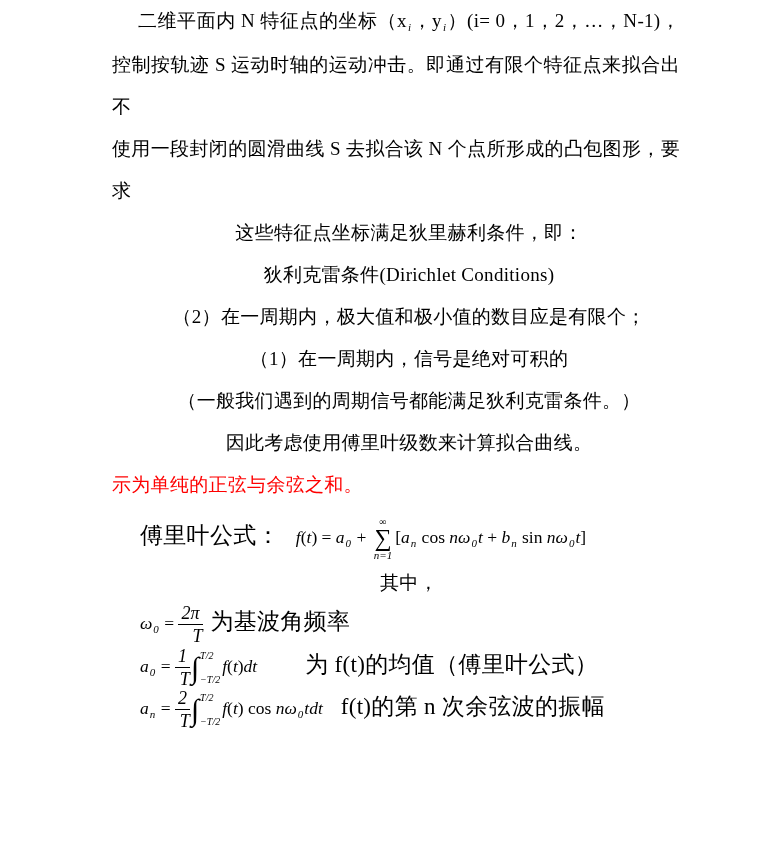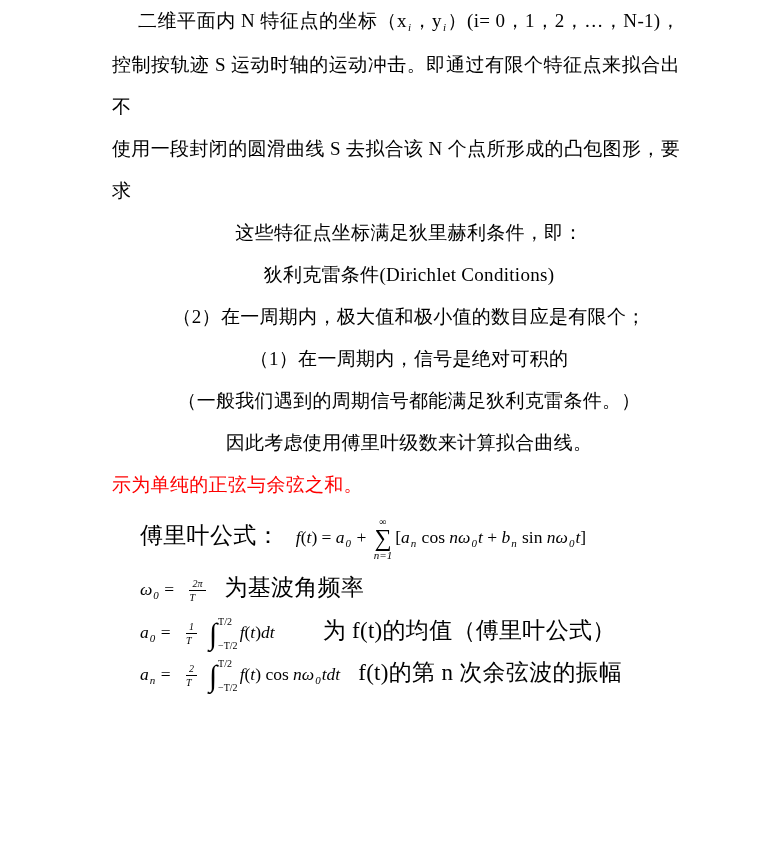--- a/index.html
+++ b/index.html
@@ -25,30 +25,30 @@
   .l-qz      { height:34px; line-height:34px; }
   .l-omega   { height:44px; line-height:44px; }
   .l-a0      { height:42px; line-height:42px; }
   .l-an      { height:42px; line-height:42px; }
 
   .r-i   { font-style:italic; }
   .r-r   { font-style:normal; }
   .r-sub { font-style:italic; font-size:11px; position:relative; top:4px; margin:0 1px 0 1px; }
   .r-gap { display:inline-block; height:1px; vertical-align:middle; }
 
-  .r-frac { display:inline-flex; flex-direction:column; align-items:flex-start;
-            vertical-align:middle; font-size:10px; line-height:1.15;
-            font-style:italic; margin:0 11px; }
+  .r-frac { display:inline-flex; flex-direction:column; align-items:flex-end;
+            vertical-align:middle; font-size:18px; line-height:1.15;
+            font-style:italic; margin:0 0; }
   .fr-num { border-bottom:1px solid currentColor; padding:0 3px 1px; }
   .fr-den { padding-top:1px; }
 
   .r-int  { display:inline-flex; align-items:center; vertical-align:middle; margin:0 2px 0 1px; }
   .int-sign { font-size:30px; line-height:1; font-style:italic; }
   .int-lims { display:inline-flex; flex-direction:column; justify-content:space-between;
-              height:34px; font-size:10px; line-height:1; margin-left:1px; }
+              height:34px; font-size:10px; line-height:1; font-style:italic; margin-left:1px; }
 
   .r-sum  { display:inline-flex; flex-direction:column; align-items:center;
             vertical-align:middle; line-height:1; margin:0 3px; }
   .sum-top { font-size:10px; font-style:normal; }
   .sum-sym { font-size:24px; line-height:0.95; font-style:normal; }
   .sum-bot { font-size:11px; font-style:italic; }
 </style>
 </head>
 <body>
 
@@ -67,20 +67,21 @@
     <div class="line ind">因此考虑使用傅里叶级数来计算拟合曲线。</div>
 
     <div class="line red">示为单纯的正弦与余弦之和。</div>
 
     <div class="fml l-fourier"><span class="r-c">傅里叶公式：</span><span class="r-gap" style="width: 16px;"></span><span class="r-i">f</span><span class="r-r">(</span><span class="r-i">t</span><span class="r-r">) = </span><span class="r-i">a</span><span class="r-sub">0</span><span class="r-r"> + </span><span class="r-sum">
           <span class="sum-top">∞</span>
           <span class="sum-sym">∑</span>
           <span class="sum-bot">n=1</span>
         </span><span class="r-r">[</span><span class="r-i">a</span><span class="r-sub">n</span><span class="r-r"> cos </span><span class="r-i">nω</span><span class="r-sub">0</span><span class="r-i">t</span><span class="r-r"> + </span><span class="r-i">b</span><span class="r-sub">n</span><span class="r-r"> sin </span><span class="r-i">nω</span><span class="r-sub">0</span><span class="r-i">t</span><span class="r-r">]</span></div>
 
+    <div class="line l-qz ind">其中，</div>
 
     <div class="fml l-omega"><span class="r-i">ω</span><span class="r-sub">0</span><span class="r-r"> = </span><span class="r-frac">
           <span class="fr-num">2π</span>
           <span class="fr-den">T</span>
         </span><span class="r-gap" style="width: 8px;"></span><span class="r-c">为基波角频率</span></div>
     <div class="fml l-a0"><span class="r-i">a</span><span class="r-sub">0</span><span class="r-r"> = </span><span class="r-frac">
           <span class="fr-num">1</span>
           <span class="fr-den">T</span>
         </span><span class="r-int">
           <span class="int-sign">∫</span>

